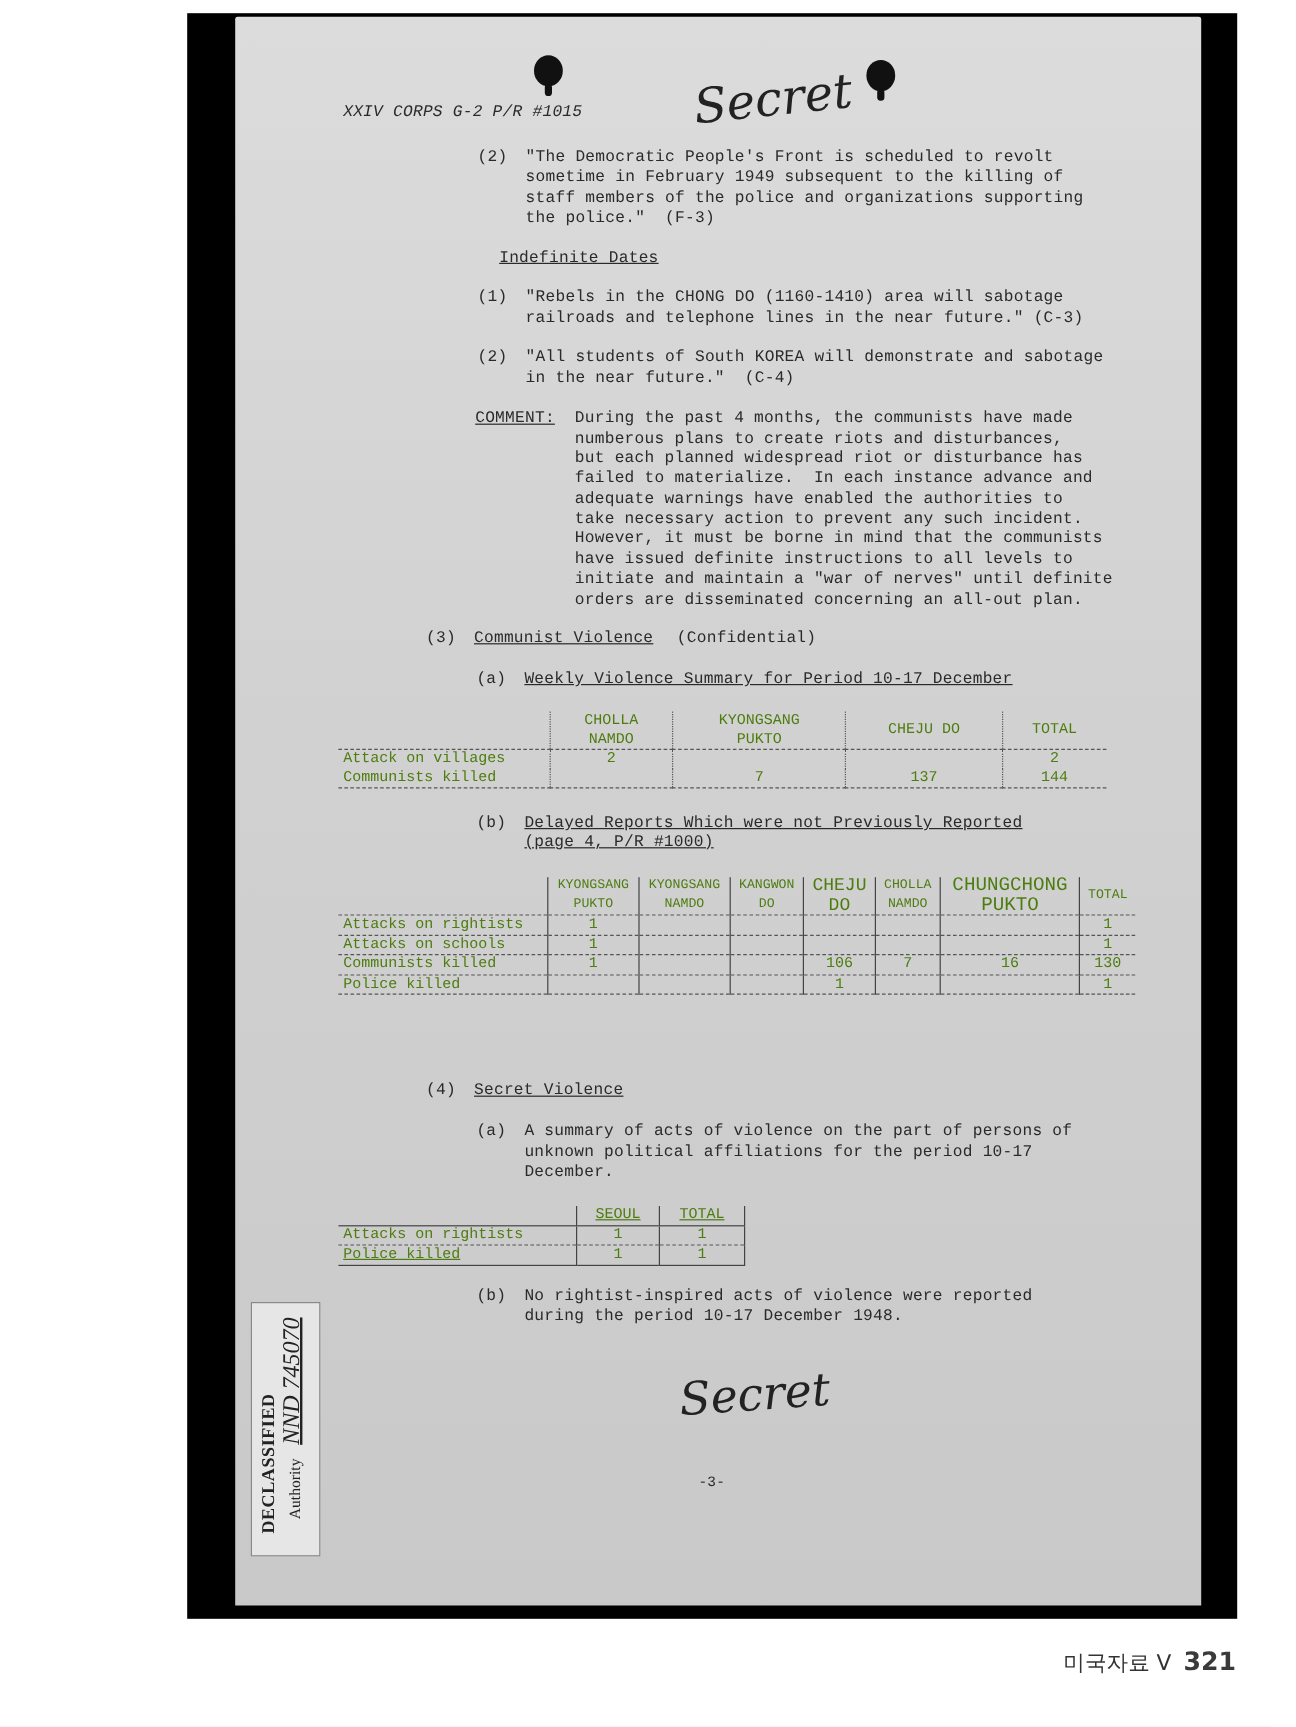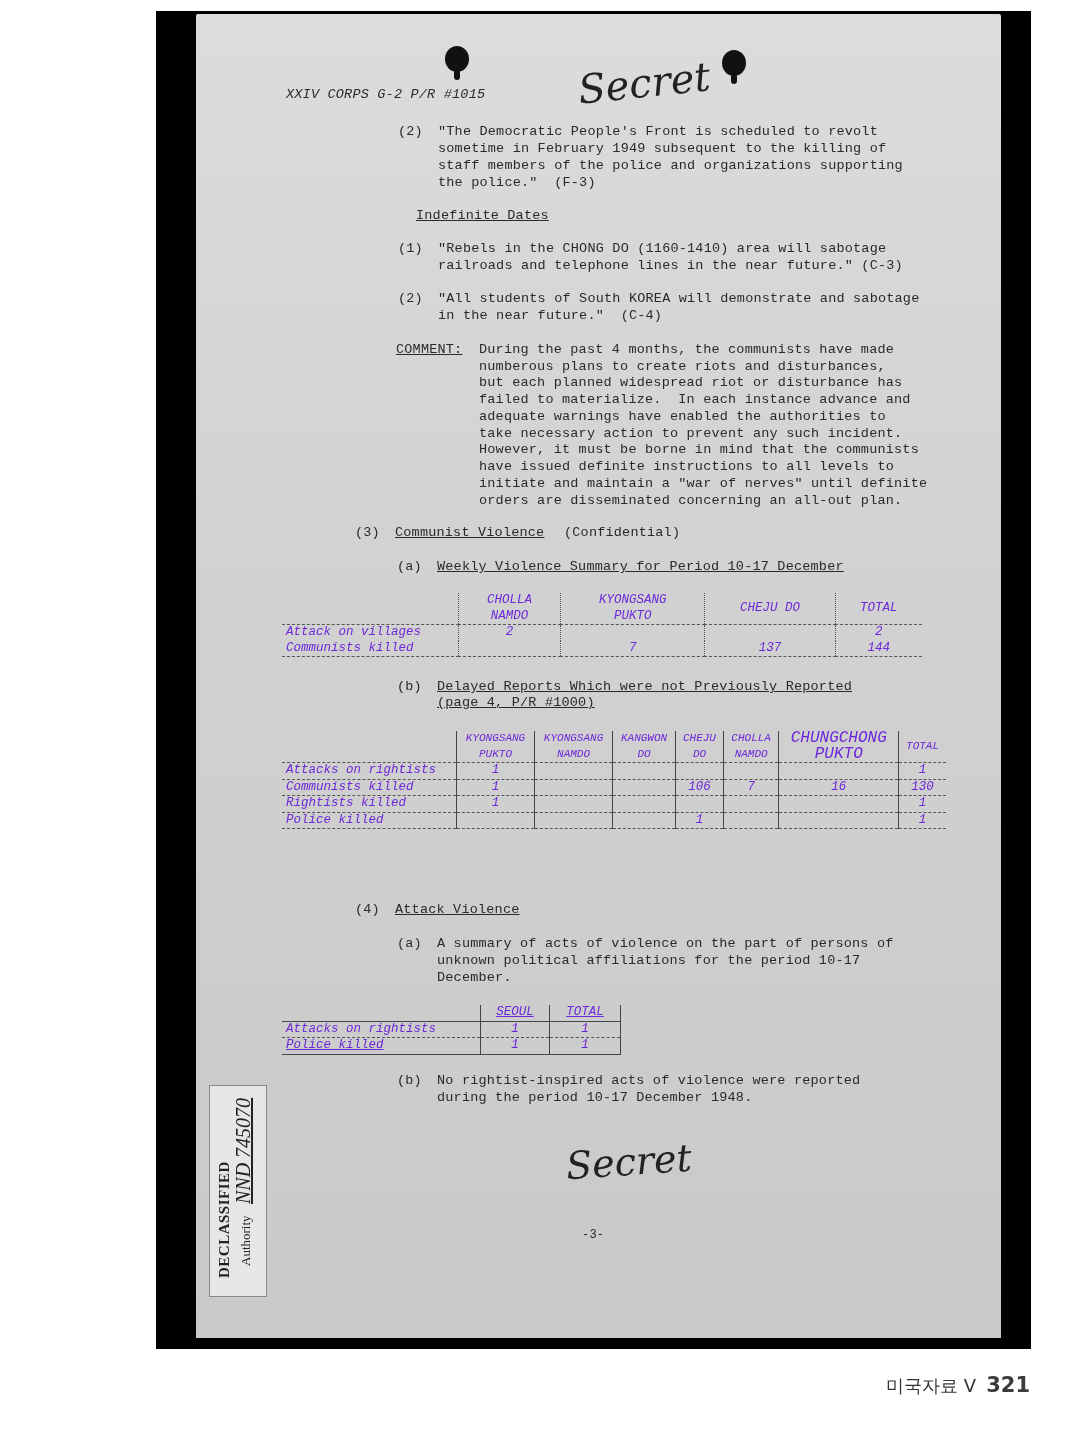--- a/index.html
+++ b/index.html
@@ -4,21 +4,21 @@
 <style>
   html, body { margin: 0; padding: 0; background: #ffffff; }
   body { width: 1080px; height: 1439px; position: relative; overflow: hidden; font-family: "Liberation Mono", "DejaVu Sans Mono", monospace; }
   .frame { position: absolute; left: 156px; top: 11px; width: 875px; height: 1338px; background: #000; }
   .paper { position: absolute; left: 196px; top: 14px; width: 805px; height: 1324px; background: linear-gradient(180deg, #dcdcdc 0%, #d2d2d2 40%, #c9c9c9 100%); border-radius: 2px 2px 0 0; }
   .hole { position: absolute; width: 24px; height: 26px; background: #111; border-radius: 50%; }
   .hole::after { content: ""; position: absolute; left: 9px; bottom: -8px; width: 6px; height: 10px; background: #111; border-radius: 3px; }
   .t { position: absolute; color: #2a2a2a; font-size: 13.5px; line-height: 16.6px; white-space: pre; letter-spacing: 0.2px; }
   .u { text-decoration: underline; }
   .sig { position: absolute; font-family: "DejaVu Serif", serif; font-style: italic; color: #222; }
-  table.tt { position: absolute; border-collapse: collapse; font-size: 12.5px; color: #6d28d9; font-style: italic; }
+  table.tt { position: absolute; border-collapse: collapse; font-size: 12.5px; color: #4d7c0f; }
   table.tt td, table.tt th { padding: 0 4px; line-height: 15.5px; white-space: nowrap; font-weight: normal; }
   .dash-b { border-bottom: 1px dashed #555; }
   .vl { border-left: 1px solid #444; }
   .ctr { text-align: center; }
   .stamp { position: absolute; left: 209px; top: 1085px; width: 56px; height: 210px; background: #e6e6e6; border: 1px solid #888; }
   .stamp-inner { position: absolute; left: 0; top: 0; width: 210px; height: 56px; transform-origin: 0 0; transform: translate(0, 210px) rotate(-90deg); font-family: "Liberation Serif", serif; color: #222; }
   .footer { position: absolute; top: 1373px; right: 50px; font-family: "DejaVu Sans", sans-serif; color: #333; font-size: 18px; }
   .footer .pg { font-weight: bold; font-size: 21px; margin-left: 10px; color: #3a3a3a; }
 </style>
 </head>
@@ -96,70 +96,70 @@
 <div class="t u" style="left:437px; top:679px;">Delayed Reports Which were not Previously Reported</div>
 <div class="t u" style="left:437px; top:695px;text-decoration:underline;">(page 4, P/R #1000)</div>
 
 <table class="tt" style="left:282px; top:731px; width:664px;">
   <tbody>
       <tr class="dash-b">
     <td style="width:166px;"></td>
     <td class="ctr vl" style="font-size:11px;"><span>KYONGSANG</span><br><span>PUKTO</span></td>
     <td class="ctr vl" style="font-size:11px;"><span>KYONGSANG</span><br><span>NAMDO</span></td>
     <td class="ctr vl" style="font-size:11px;"><span>KANGWON</span><br><span>DO</span></td>
-    <td class="ctr vl" style="font-size:11px;"><span>CHEJU</span><br><span>DO</span></td>
+    <td class="ctr vl" style="font-size:15px;"><span>CHEJU</span><br><span>DO</span></td>
     <td class="ctr vl" style="font-size:11px;"><span>CHOLLA</span><br><span>NAMDO</span></td>
     <td class="ctr vl" style="font-size:16px;"><span>CHUNGCHONG</span><br><span>PUKTO</span></td>
     <td class="ctr vl" style="font-size:11px;"><span>TOTAL</span><br><span></span></td>
   </tr>
   <tr class="dash-b">
     <td>Attacks on rightists</td>
+    <td class="ctr vl">1</td>
+        <td class="ctr vl"></td>
+        <td class="ctr vl"></td>
+        <td class="ctr vl"></td>
+        <td class="ctr vl"></td>
+        <td class="ctr vl"></td>
+        <td class="ctr vl">1</td>
+  </tr>
+  <tr class="dash-b">
+    <td>Attacks on schools</td>
     <td class="ctr vl">1</td>
         <td class="ctr vl"></td>
         <td class="ctr vl"></td>
         <td class="ctr vl"></td>
         <td class="ctr vl"></td>
         <td class="ctr vl"></td>
         <td class="ctr vl">1</td>
   </tr>
   <tr class="dash-b">
     <td>Communists killed</td>
     <td class="ctr vl">1</td>
         <td class="ctr vl"></td>
         <td class="ctr vl"></td>
         <td class="ctr vl">106</td>
         <td class="ctr vl">7</td>
         <td class="ctr vl">16</td>
         <td class="ctr vl">130</td>
   </tr>
   <tr class="dash-b">
-    <td>Rightists killed</td>
-    <td class="ctr vl">1</td>
-        <td class="ctr vl"></td>
-        <td class="ctr vl"></td>
-        <td class="ctr vl"></td>
-        <td class="ctr vl"></td>
-        <td class="ctr vl"></td>
-        <td class="ctr vl">1</td>
-  </tr>
-  <tr class="dash-b">
     <td>Police killed</td>
     <td class="ctr vl"></td>
         <td class="ctr vl"></td>
         <td class="ctr vl"></td>
         <td class="ctr vl">1</td>
         <td class="ctr vl"></td>
         <td class="ctr vl"></td>
         <td class="ctr vl">1</td>
   </tr>
 </tbody>
   </table>
 
 <div class="t" style="left:355px; top:902px;">(4)</div>
-<div class="t u" style="left:395px; top:902px;">Attack Violence</div>
+<div class="t u" style="left:395px; top:902px;">Secret Violence</div>
 
 <div class="t" style="left:397px; top:936px;">(a)</div>
 <div class="t" style="left:437px; top:936px;">A summary of acts of violence on the part of persons of</div>
 <div class="t" style="left:437px; top:953px;">unknown political affiliations for the period 10-17</div>
 <div class="t" style="left:437px; top:970px;">December.</div>
 
 <table class="tt" style="left:282px; top:1005px;">
   <tbody>
       <tr class="dash-b">
     <td style="width:190px;"></td>

